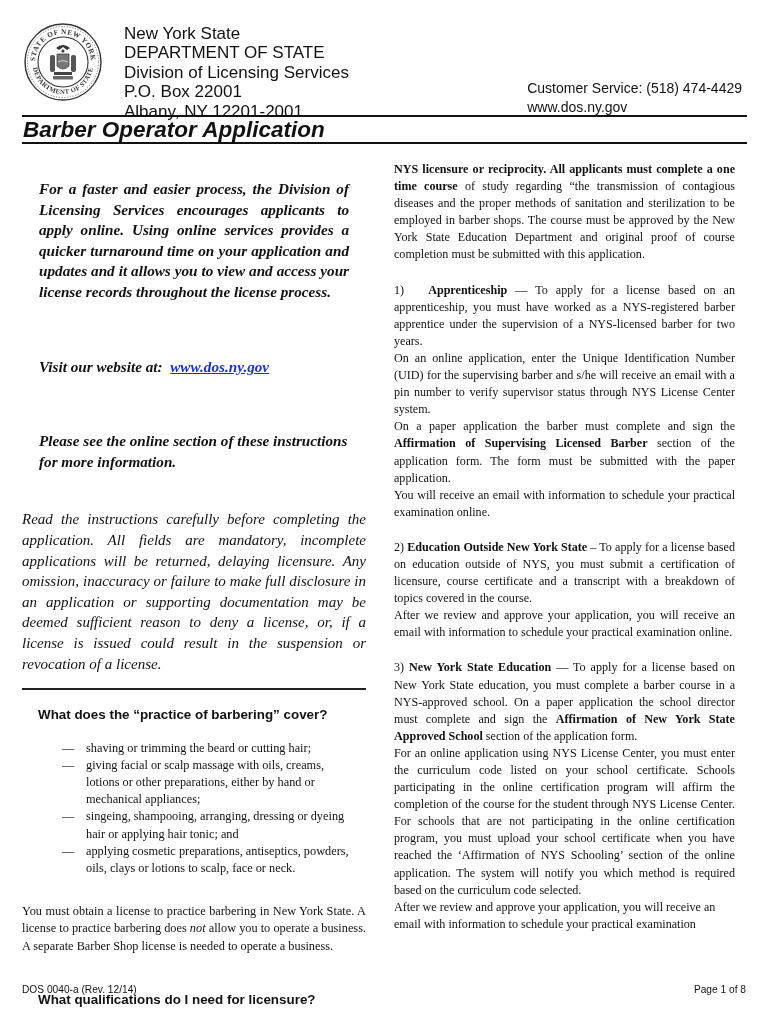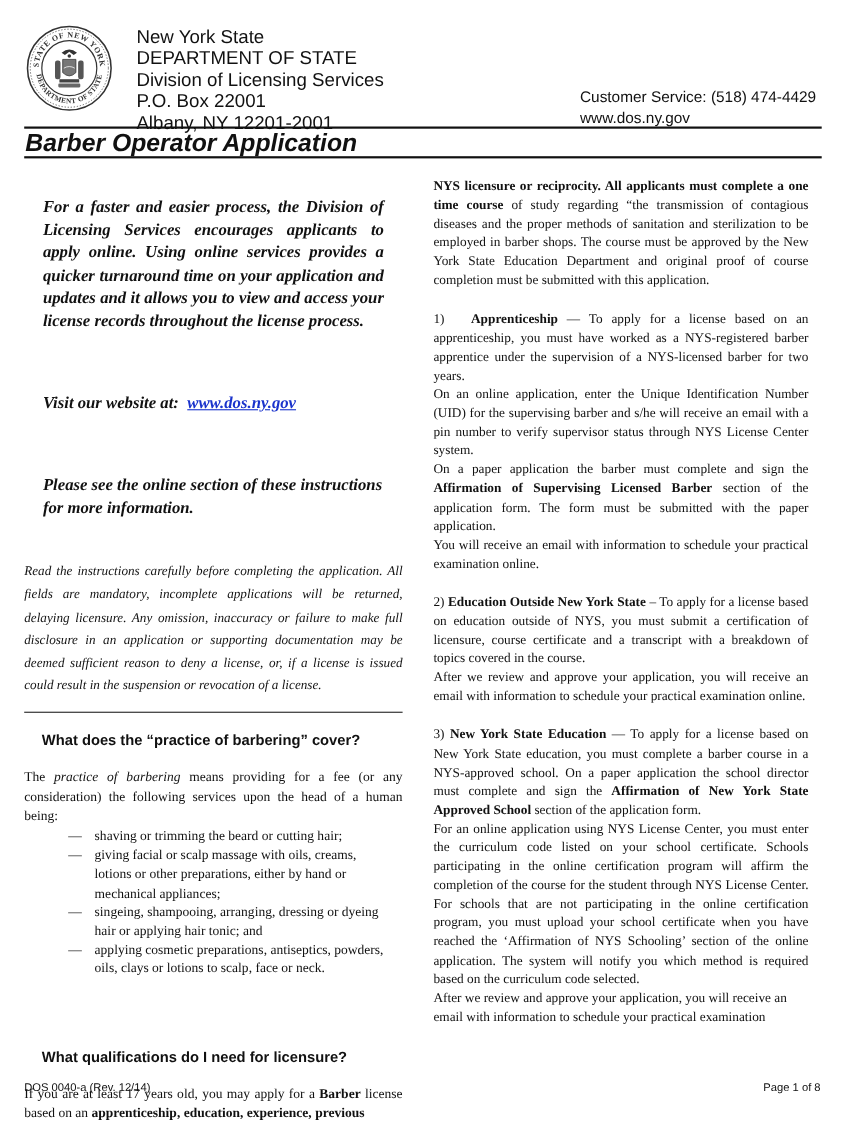--- a/index.html
+++ b/index.html
@@ -14,21 +14,21 @@
   .rule { position: absolute; left: 22px; width: 725px; height: 2px; background: #111; }
   #rule-top { top: 115px; }
   #rule-bottom { top: 142px; }
   #title { position: absolute; left: 23px; top: 117px; font-size: 22.5px; font-weight: bold; font-style: italic; line-height: 26px; white-space: nowrap; }
 
   .col { position: absolute; }
   #left-col { left: 22px; top: 162px; width: 344px; }
   #right-col { left: 394px; top: 161px; width: 341px; }
 
   .intro { font-size: 15.2px; line-height: 20.6px; font-style: italic; font-weight: bold; text-align: justify; margin: 17px; }
-  .intro-plain { font-size: 12px; line-height: 20.6px; font-style: italic; text-align: justify; margin: 0; }
+  .intro-plain { font-size: 15px; line-height: 20.6px; font-style: italic; text-align: justify; margin: 0; }
   .link { color: #1a33cc; text-decoration: underline; }
   .gap-l { height: 20px; }
   .hdiv { height: 1.5px; background: #222; margin: 14px 0 10px 0; }
 
   .h2 { font-size: 13.4px; font-weight: bold; line-height: 18px; margin: 16px; }
   .body { font-size: 12.3px; line-height: 17.2px; text-align: justify; margin: 0; }
   .bullets { margin: 2px 0 0 0; padding: 0; list-style: none; }
   .bullets li { display: flex; font-size: 12.3px; line-height: 17.2px; }
   .bullets .dash { width: 24px; margin-left: 40px; flex: 0 0 auto; }
   .bullets .btxt { flex: 1 1 auto; padding-right: 10px; }
@@ -97,45 +97,45 @@
     <span class="link">www.dos.ny.gov</span>
   </p>
   <div class="gap-l"></div>
   <p class="intro" style="text-align:left;">Please see the online section of these instructions for more information.</p>
   <div class="gap-l"></div>
   <p class="intro-plain">Read the instructions carefully before completing the application. All fields are mandatory, incomplete applications will be returned, delaying licensure. Any omission, inaccuracy or failure to make full disclosure in an application or supporting documentation may be deemed sufficient reason to deny a license, or, if a license is issued could result in the suspension or revocation of a license.</p>
 
   <div class="hdiv"></div>
 
   <p class="h2 sans">What does the “practice of barbering” cover?</p>
-  <p class="body">
-    <span>The</span>
-    <em>practice of barbering</em>
-    <span>means providing for a fee (or any consideration) the following services upon the head of a human being:</span>
-  </p>
   <ul class="bullets">
     <li>
         <span class="dash">—</span>
         <span class="btxt">shaving or trimming the beard or cutting hair;</span>
       </li>
     <li>
         <span class="dash">—</span>
         <span class="btxt">giving facial or scalp massage with oils, creams, lotions or other preparations, either by hand or mechanical appliances;</span>
       </li>
     <li>
         <span class="dash">—</span>
         <span class="btxt">singeing, shampooing, arranging, dressing or dyeing hair or applying hair tonic; and</span>
       </li>
     <li>
         <span class="dash">—</span>
         <span class="btxt">applying cosmetic preparations, antiseptics, powders, oils, clays or lotions to scalp, face or neck.</span>
       </li>
   </ul>
 
   <div class="gap-m" style="height:26px"></div>
+  <p class="body">
+    <span>You must obtain a license to practice barbering in New York State. A license to practice barbering does</span>
+    <em>not</em>
+    <span>allow you to operate a business. A separate Barber Shop license is needed to operate a business.</span>
+  </p>
 
   <div class="gap-m" style="height:20px"></div>
   <p class="h2 sans">What qualifications do I need for licensure?</p>
   <p class="body">
     <span>If you are at least 17 years old, you may apply for a</span>
     <b>Barber</b>
     <span>license based on an</span>
     <b>apprenticeship, education, experience, previous</b>
   </p>
 </div>

